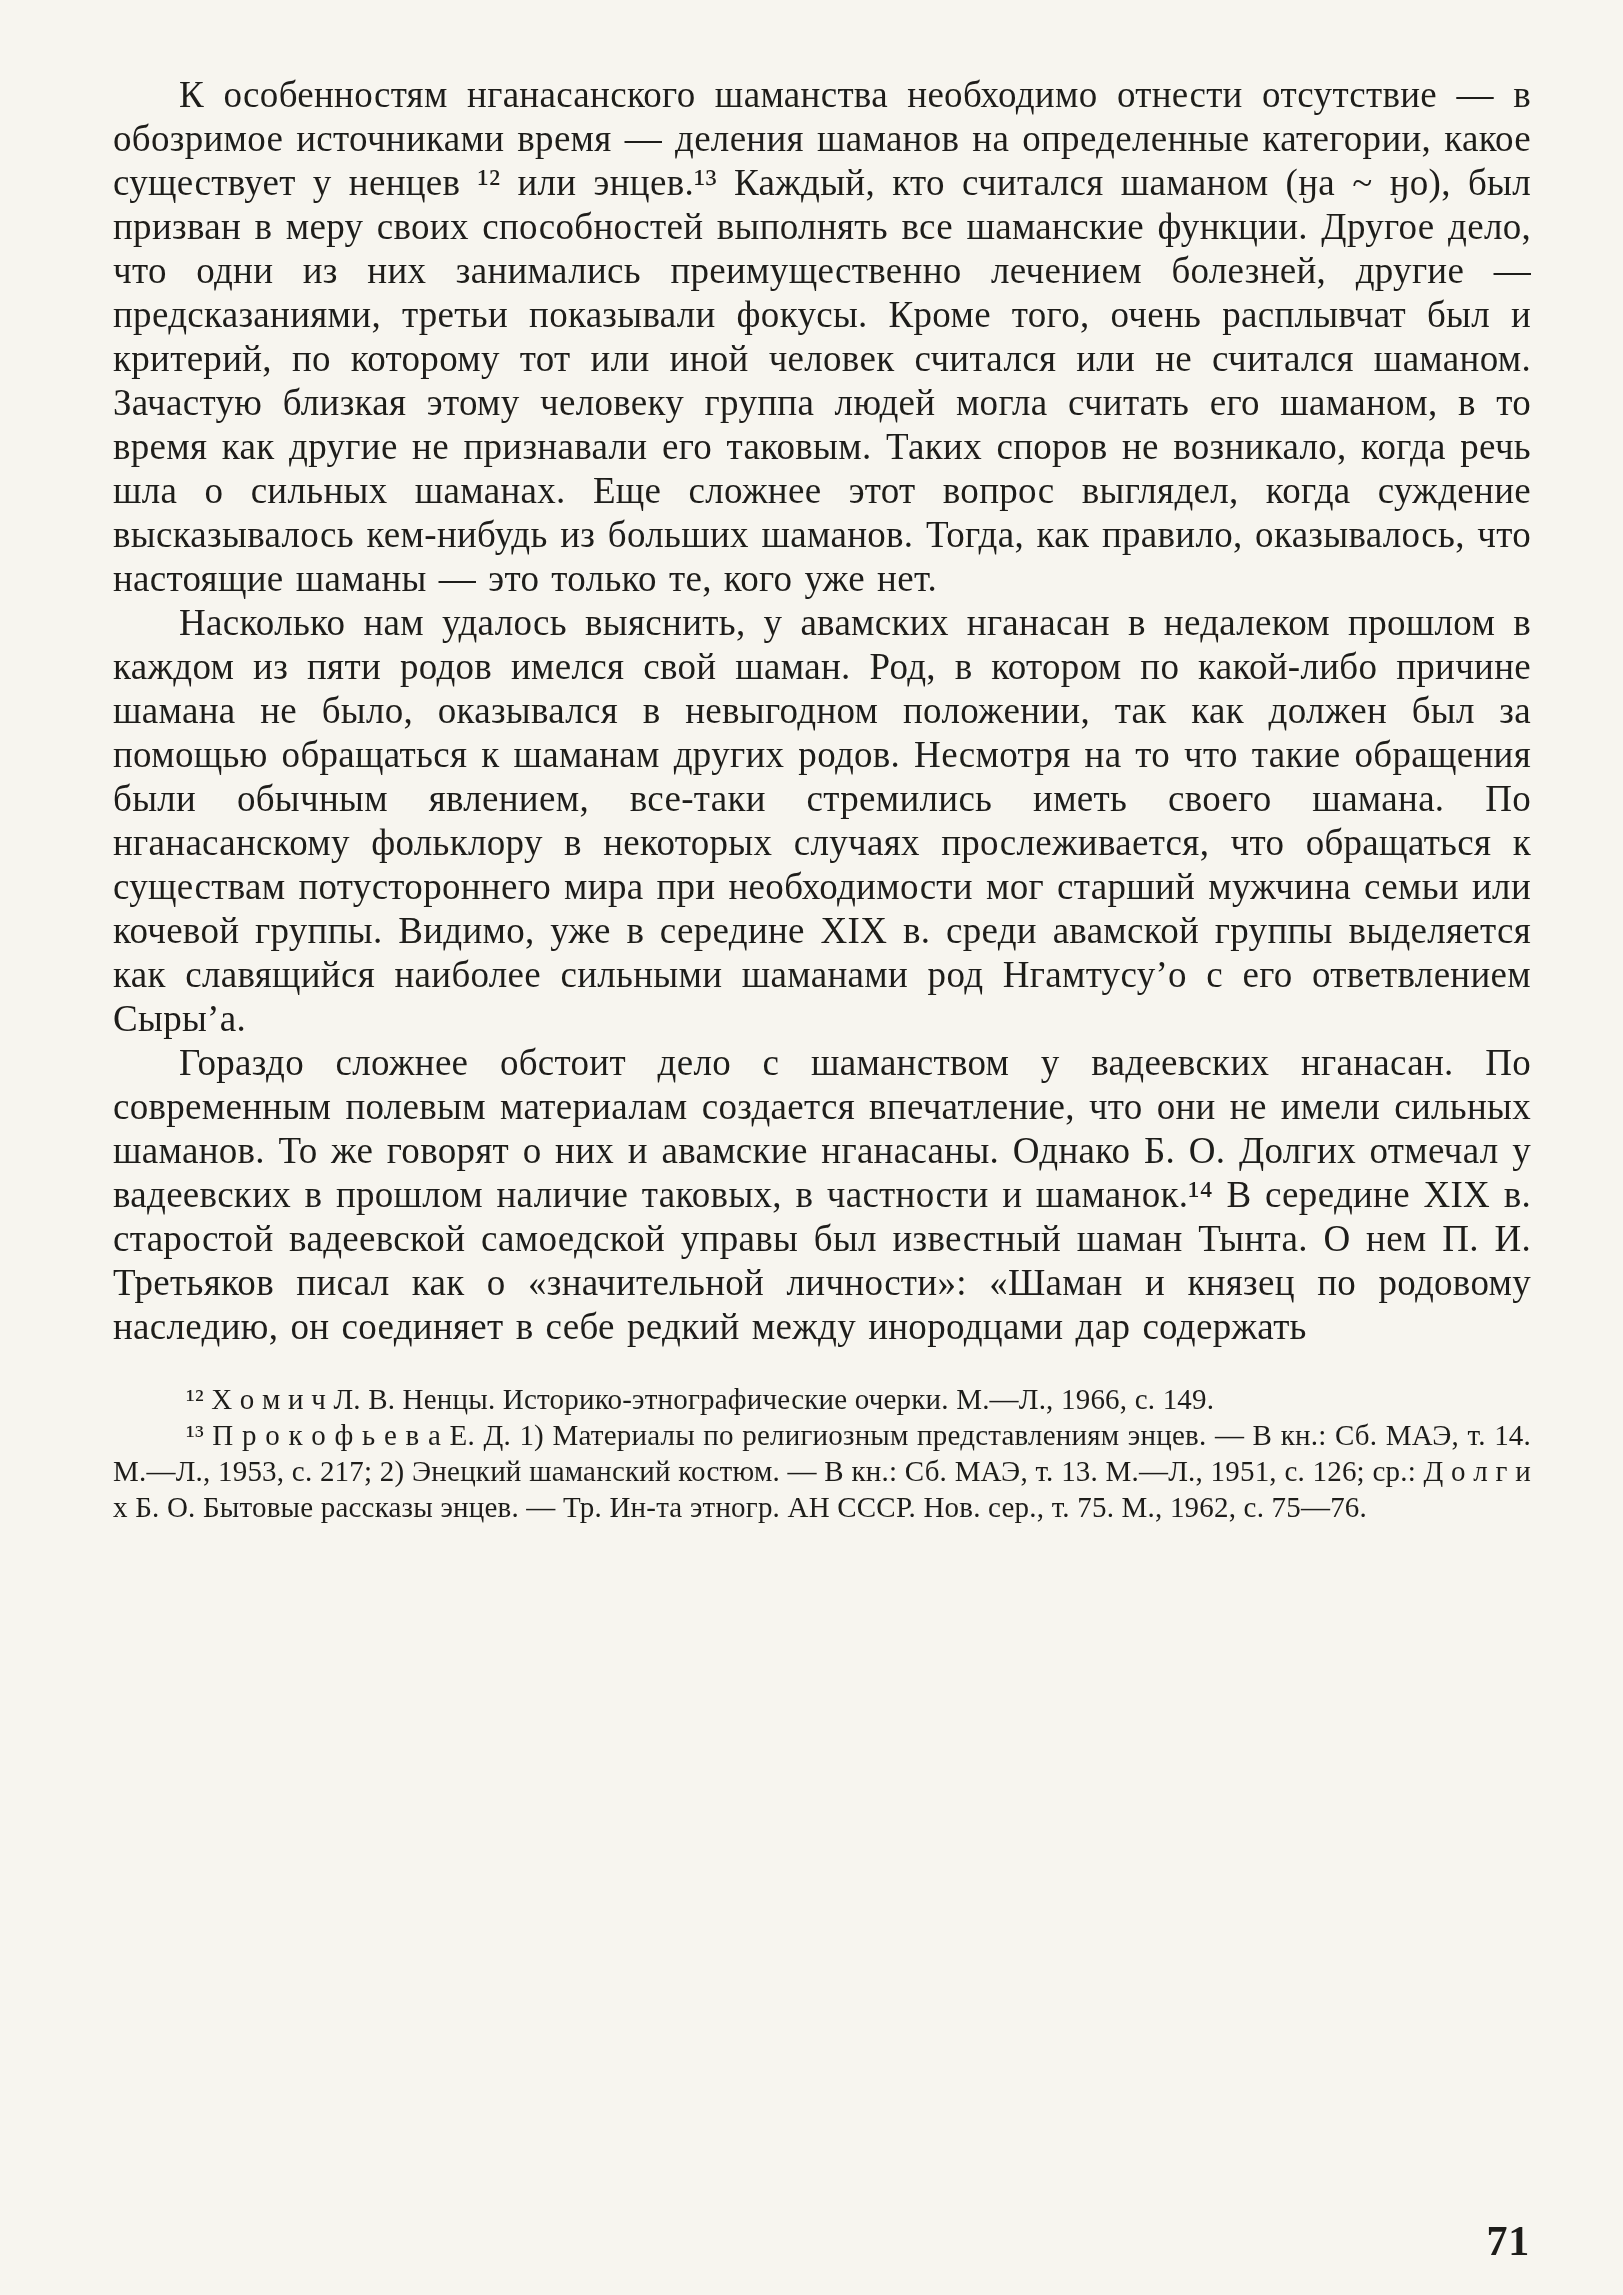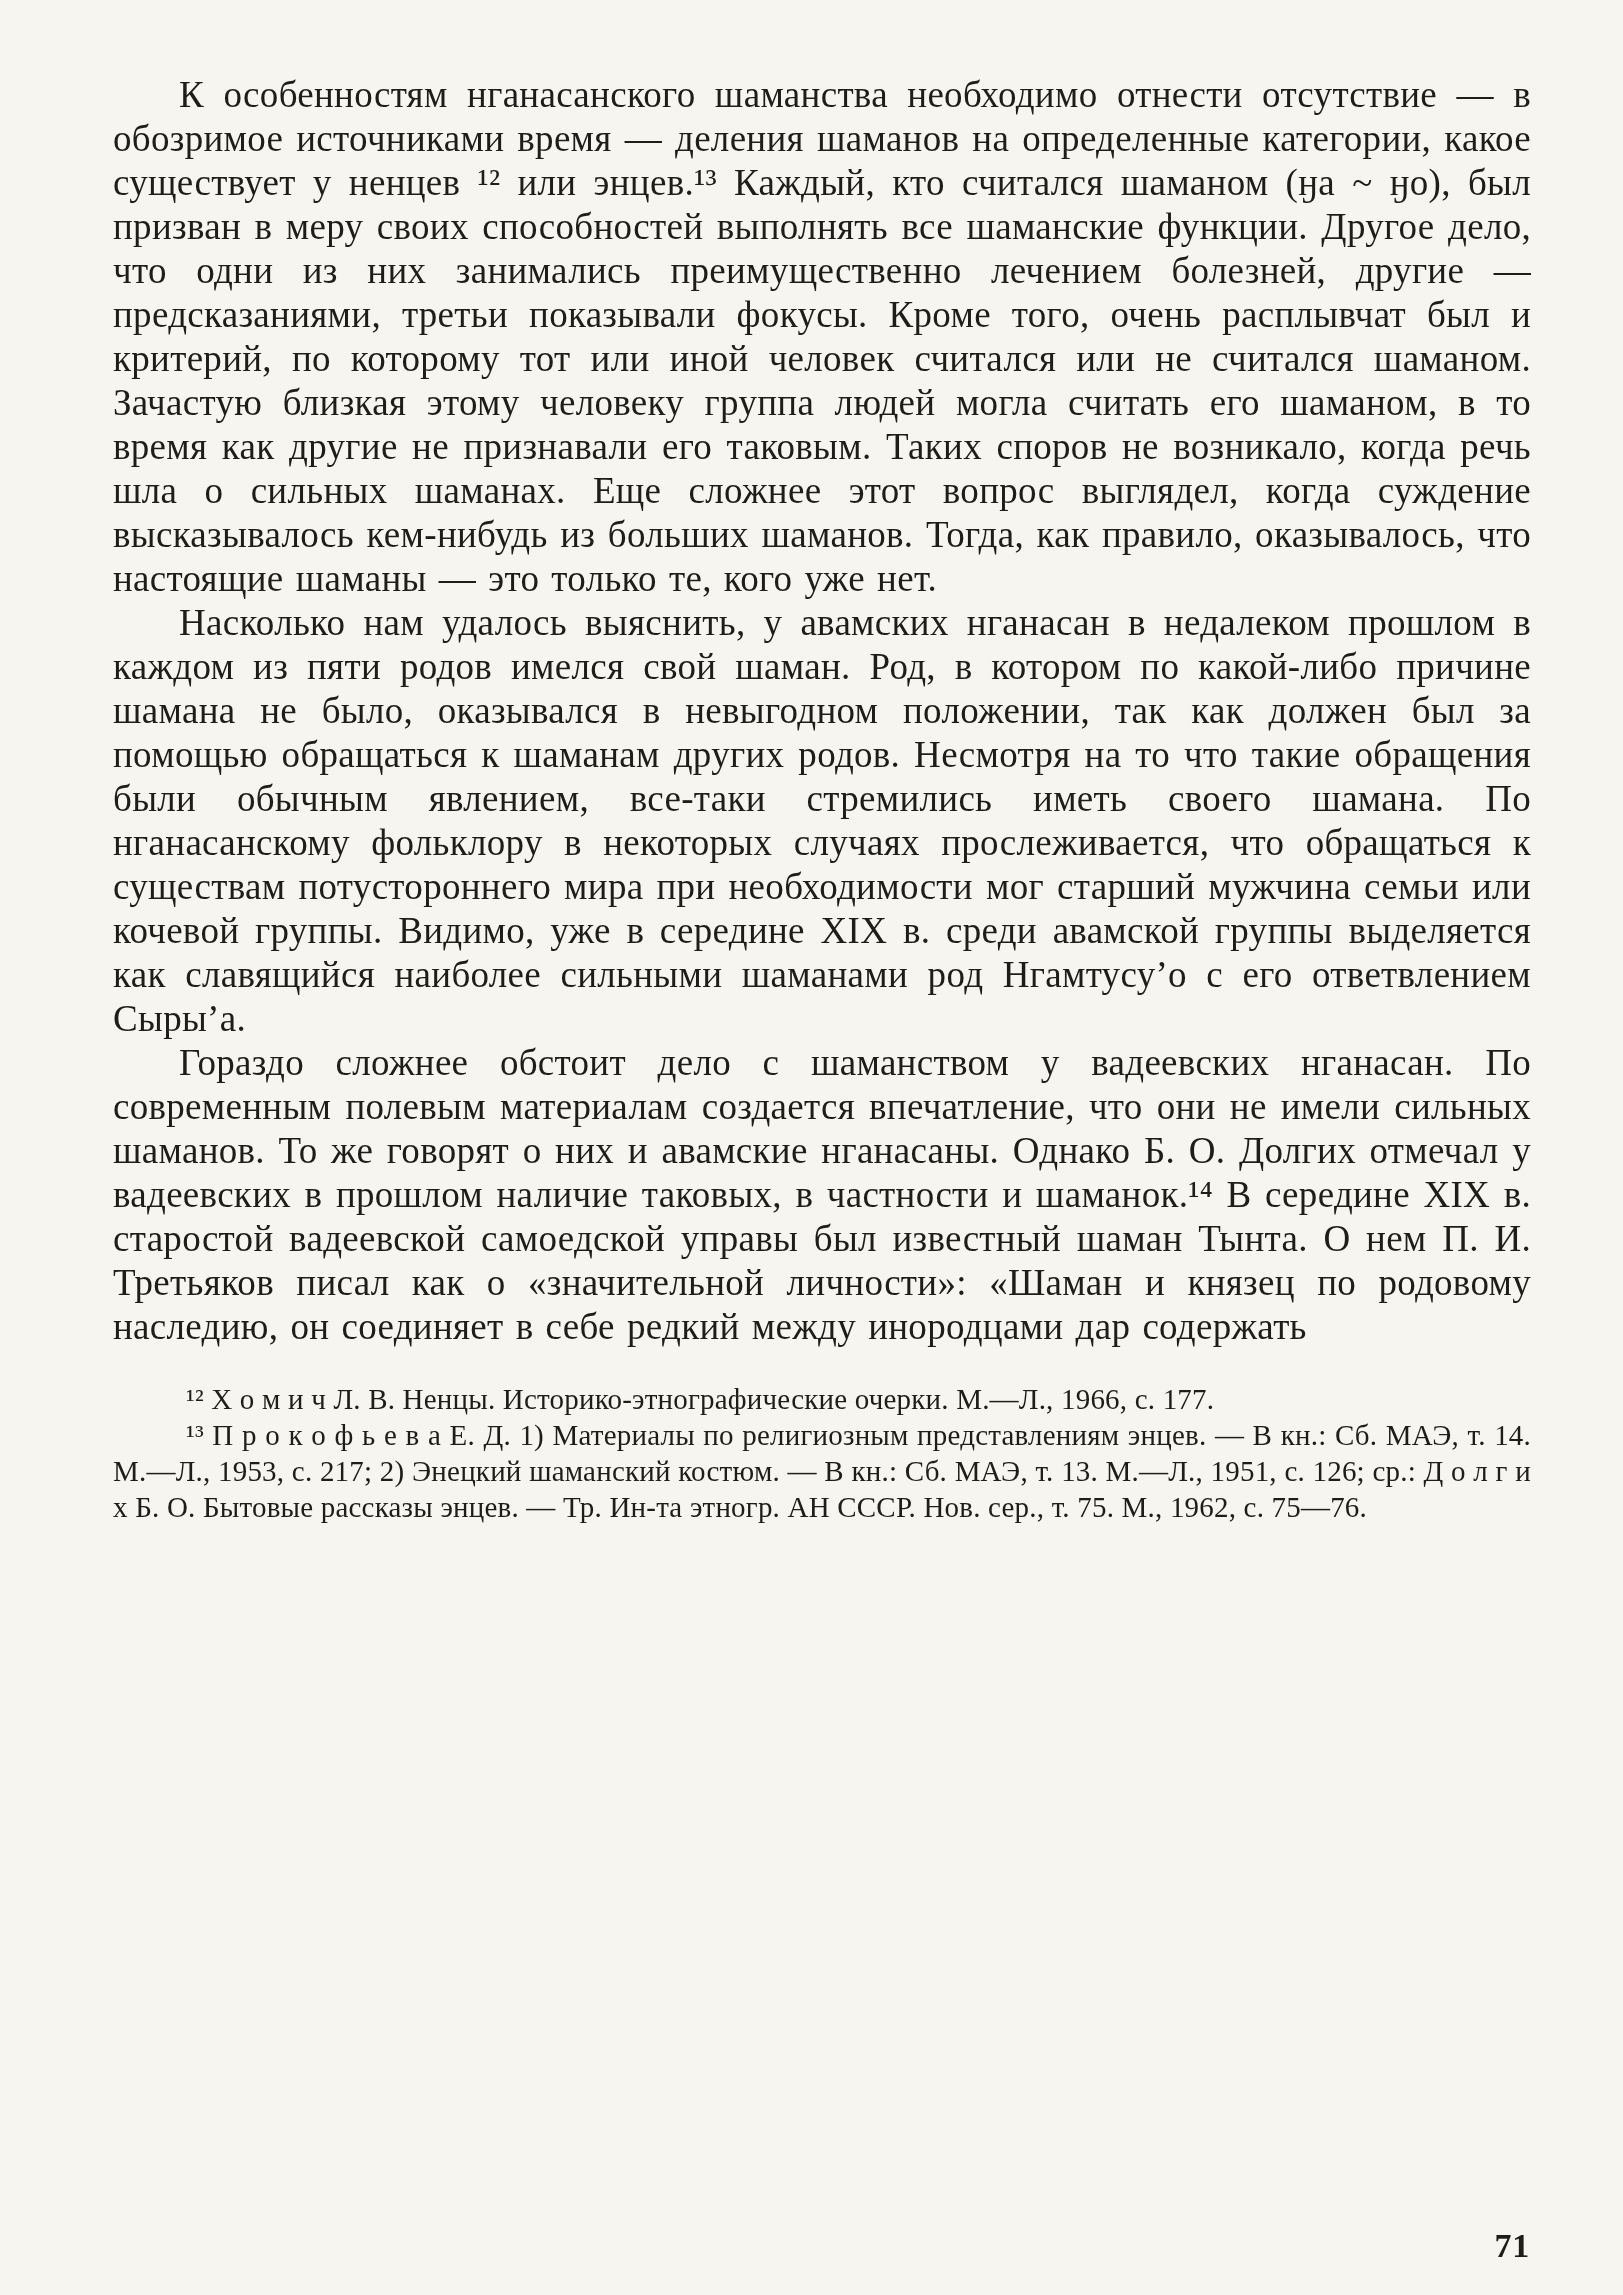--- a/index.html
+++ b/index.html
@@ -45,35 +45,35 @@
     line-height: 36px;
     letter-spacing: 0.2px;
     text-align: justify;
     text-indent: 73px;
     hyphens: auto;
   }
   .pagenum {
     position: absolute;
     right: 93px;
     bottom: 30px;
-    font-size: 34px;
+    font-size: 42px;
     font-weight: bold;
     letter-spacing: 0.7px;
   }
 </style>
 </head>
 <body>
 
 <div class="page">
   <div class="textblock">
     <p class="body-par">К особенностям нганасанского шаманства необходимо отнести отсутствие — в обозримое источниками время — деления шаманов на определенные категории, какое существует у ненцев ¹² или энцев.¹³ Каждый, кто считался шаманом (ӈа ~ ӈо), был призван в меру своих способностей выполнять все шаманские функции. Другое дело, что одни из них занимались преимущественно лечением болезней, другие — предсказаниями, третьи показывали фокусы. Кроме того, очень расплывчат был и критерий, по которому тот или иной человек считался или не считался шаманом. Зачастую близкая этому человеку группа людей могла считать его шаманом, в то время как другие не признавали его таковым. Таких споров не возникало, когда речь шла о сильных шаманах. Еще сложнее этот вопрос выглядел, когда суждение высказывалось кем-нибудь из больших шаманов. Тогда, как правило, оказывалось, что настоящие шаманы — это только те, кого уже нет.</p>
     <p class="body-par">Насколько нам удалось выяснить, у авамских нганасан в недалеком прошлом в каждом из пяти родов имелся свой шаман. Род, в котором по какой-либо причине шамана не было, оказывался в невыгодном положении, так как должен был за помощью обращаться к шаманам других родов. Несмотря на то что такие обращения были обычным явлением, все-таки стремились иметь своего шамана. По нганасанскому фольклору в некоторых случаях прослеживается, что обращаться к существам потустороннего мира при необходимости мог старший мужчина семьи или кочевой группы. Видимо, уже в середине XIX в. среди авамской группы выделяется как славящийся наиболее сильными шаманами род Нгамтусу’о с его ответвлением Сыры’а.</p>
     <p class="body-par">Гораздо сложнее обстоит дело с шаманством у вадеевских нганасан. По современным полевым материалам создается впечатление, что они не имели сильных шаманов. То же говорят о них и авамские нганасаны. Однако Б. О. Долгих отмечал у вадеевских в прошлом наличие таковых, в частности и шаманок.¹⁴ В середине XIX в. старостой вадеевской самоедской управы был известный шаман Тынта. О нем П. И. Третьяков писал как о «значительной личности»: «Шаман и князец по родовому наследию, он соединяет в себе редкий между инородцами дар содержать</p>
 
     <div class="footnotes">
-      <p class="footnote">¹² Х о м и ч Л. В. Ненцы. Историко-этнографические очерки. М.—Л., 1966, с. 177.</p>
+      <p class="footnote">¹² Х о м и ч Л. В. Ненцы. Историко-этнографические очерки. М.—Л., 1966, с. 149.</p>
       <p class="footnote">¹³ П р о к о ф ь е в а Е. Д. 1) Материалы по религиозным представлениям энцев. — В кн.: Сб. МАЭ, т. 14. М.—Л., 1953, с. 217; 2) Энецкий шаманский костюм. — В кн.: Сб. МАЭ, т. 13. М.—Л., 1951, с. 126; ср.: Д о л г и х Б. О. Бытовые рассказы энцев. — Тр. Ин-та этногр. АН СССР. Нов. сер., т. 75. М., 1962, с. 75—76.</p>
     </div>
   </div>
 
   <div class="pagenum">71</div>
 </div>
 
 
 </body></html>

